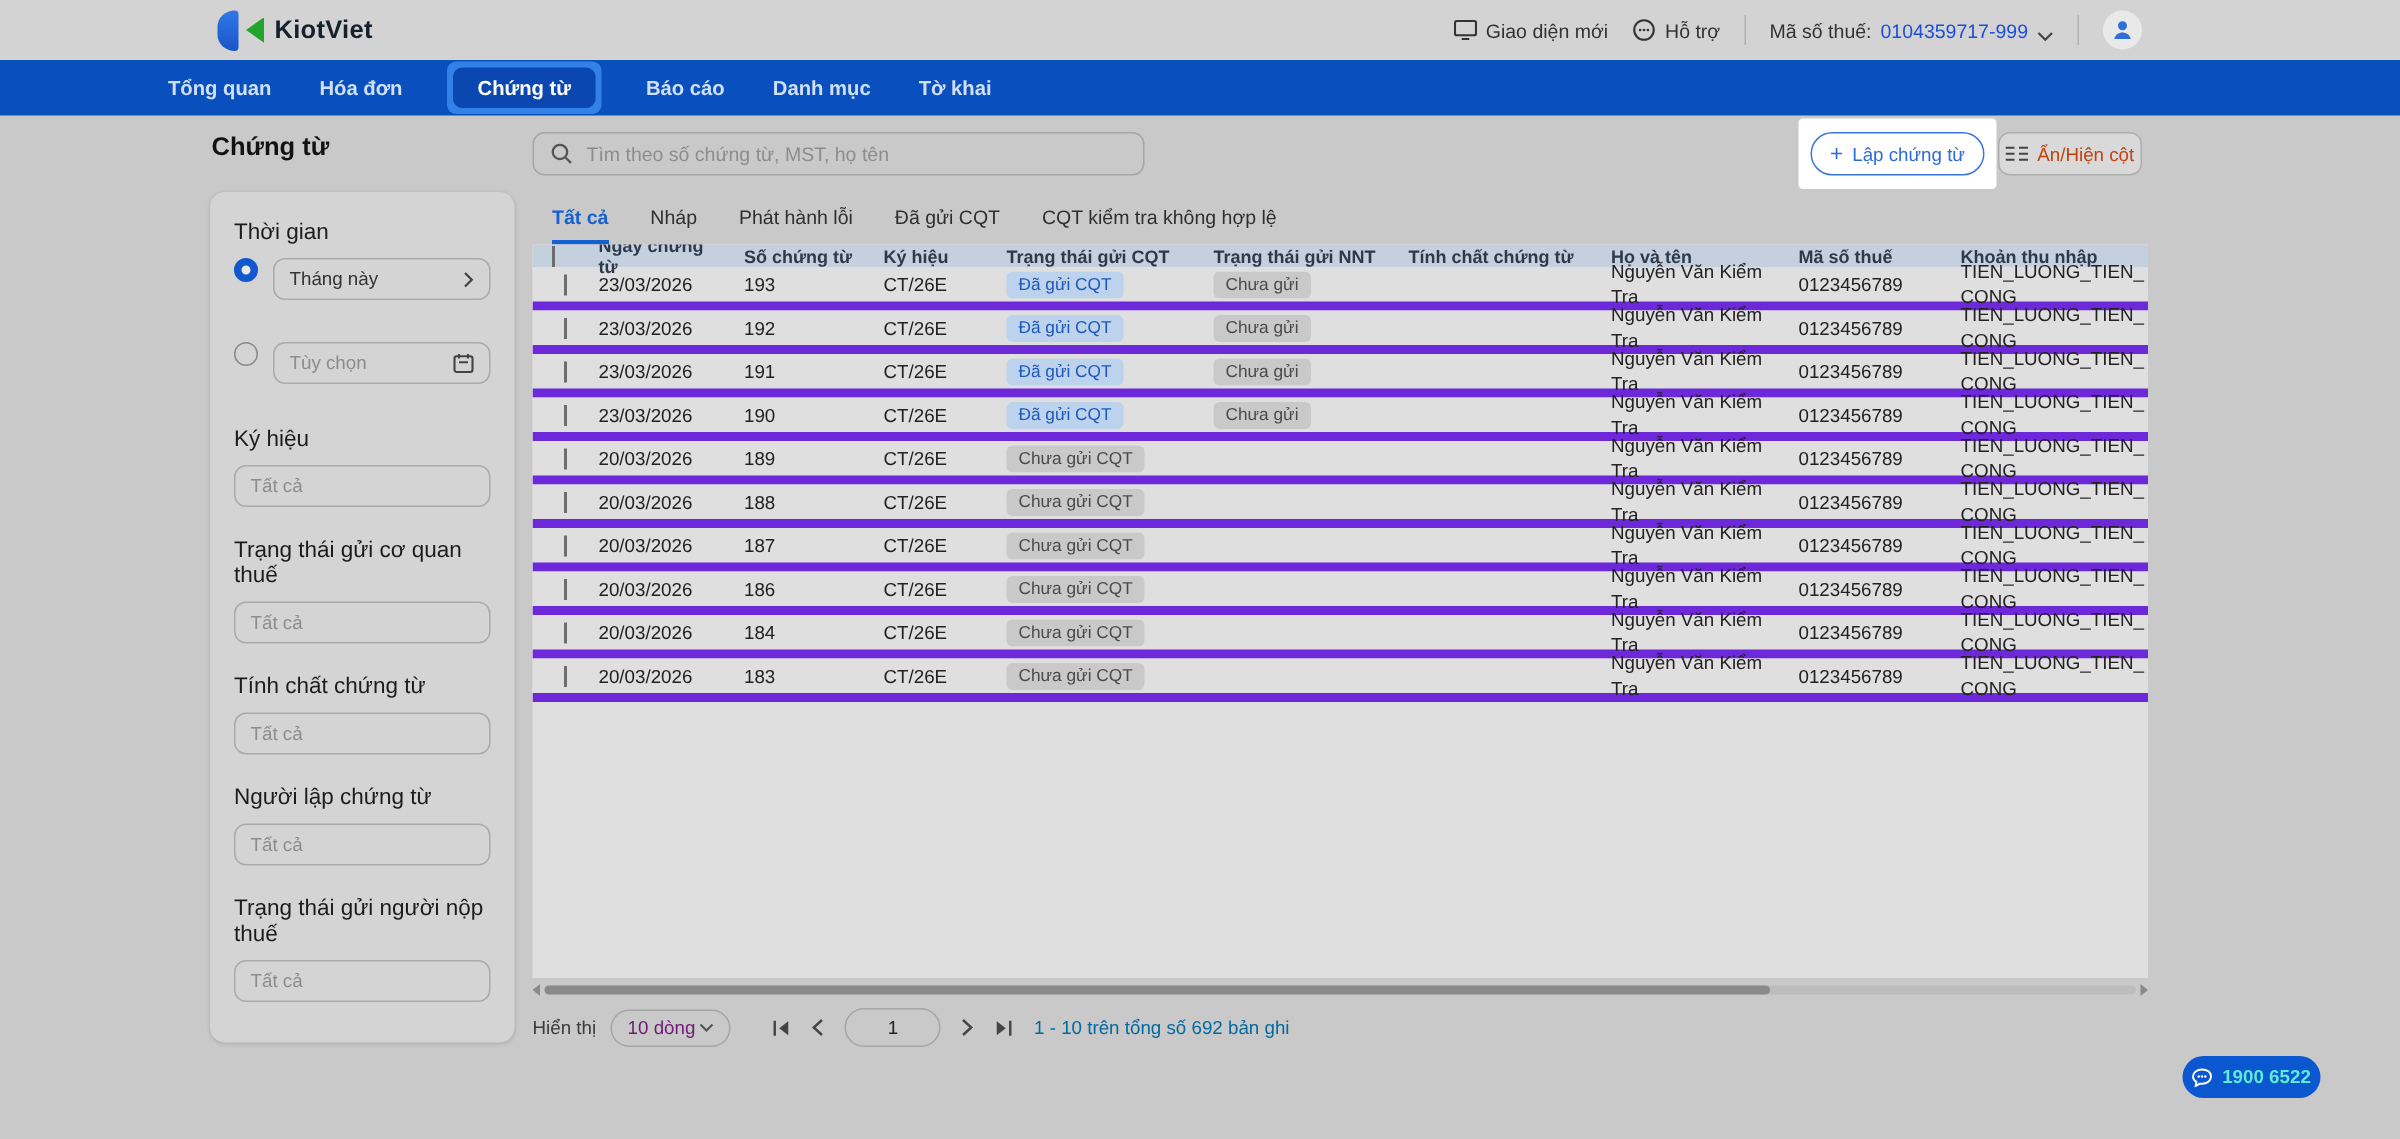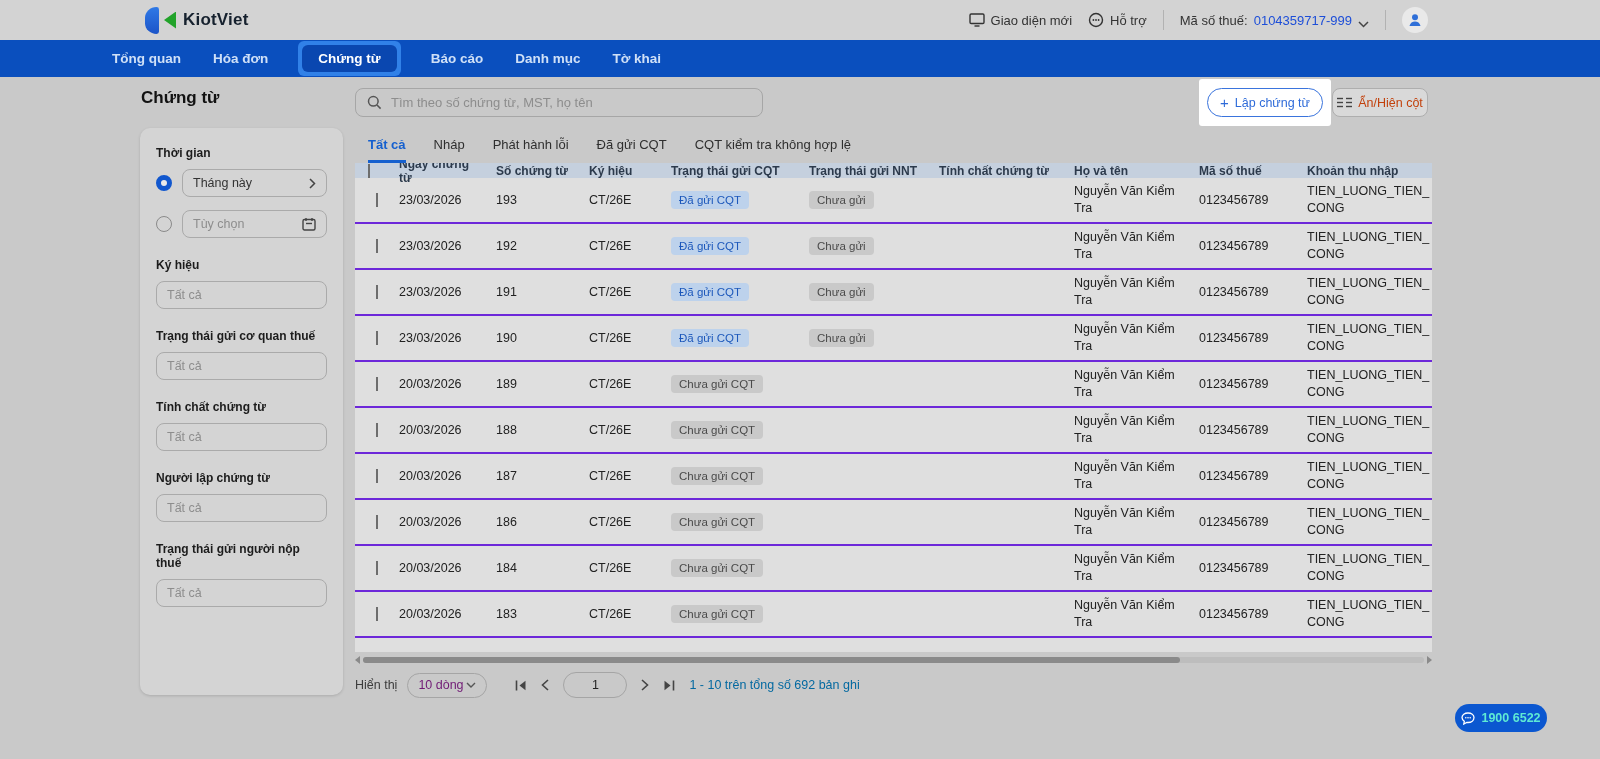--- a/index.html
+++ b/index.html
@@ -22,22 +22,22 @@
 
   
   .navbar { position:absolute; top:40px; left:0; width:1600px; height:37px; background:#0a4fbe; display:flex; align-items:center; padding-left:110px; gap:28px; }
   .nav-item { color:#cfe0f7; font-size:13.5px; font-weight:bold; cursor:pointer; padding:6px 2px; white-space:nowrap; }
   .nav-active-spot { background:#3181e8; border-radius:6px; padding:4px; }
   .nav-active-spot .nav-item { background:#0a47b0; color:#fff; border-radius:6px; padding:6px 16px; }
 
   
   .page-title { position:absolute; left:141px; top:88px; font-size:17px; font-weight:bold; color:#121212; }
   .filter-card { position:absolute; left:140px; top:128px; width:203px; height:567px; background:#d4d4d4; border-radius:10px; box-shadow:0 1px 3px rgba(0,0,0,.15); padding:18px 16px; }
-  .f-label { font-size:12px; font-weight:bold; color:#1c1c1c; margin-bottom:9px; }
-  .time-row { display:flex; align-items:center; gap:10px; margin-bottom:13px; }
+  .f-label { font-size:15px; font-weight:normal; color:#1c1c1c; margin-bottom:9px; }
+  .time-row { display:flex; gap:10px; margin-bottom:28px; }
   .radio { width:16px; height:16px; border-radius:50%; flex:0 0 auto; }
   .radio.on { border:5px solid #1157ce; background:#e9e9e9; }
   .radio.off { border:1.5px solid #8a8a8a; background:transparent; }
   .f-input { flex:1; height:28px; border:1px solid #aaaaaa; border-radius:8px; padding:0 10px; display:flex; align-items:center; justify-content:space-between; font-size:12.5px; color:#333; cursor:pointer; background:transparent; }
   .f-input .ph { color:#8d8d8d; }
   .f-group { margin-top:20px; }
   .f-group .f-input { height:28px; }
 
   
   .search { position:absolute; left:355px; top:88px; width:408px; height:29px; border:1px solid #a6a6a6; border-radius:8px; display:flex; align-items:center; gap:9px; padding:0 11px; font-size:13px; color:#8d8d8d; cursor:text; }
@@ -48,21 +48,21 @@
 
   
   .tabs { position:absolute; left:368px; top:137px; display:flex; gap:28px; font-size:13px; }
   .tab { color:#2f2f2f; padding-bottom:8px; cursor:pointer; white-space:nowrap; }
   .tab.active { color:#1560cf; font-weight:bold; border-bottom:3px solid #1560cf; }
 
   
   .table { position:absolute; left:355px; top:163px; width:1077px; height:489px; background:#dfdfdf; overflow:hidden; }
   .t-grid { display:grid; grid-template-columns:36px 97px 93px 82px 138px 130px 135px 125px 108px auto; align-items:center; }
   .t-head { height:15px; background:#c5d0de; font-size:12px; font-weight:bold; color:#2c3a4c; }
-  .t-row { height:46px; border-bottom:2px solid #6d28d9; font-size:12.5px; color:#222; background:#dfdfdf; }
+  .t-row { height:29px; border-bottom:6px solid #6d28d9; font-size:12.5px; color:#222; background:#dfdfdf; }
   .cell { padding:0 8px; overflow:hidden; }
   .cb { width:15px; height:15px; border:1.5px solid #6d6d6d; border-radius:4px; background:#e2e2e2; margin-left:13px; cursor:pointer; }
   .badge { display:inline-block; padding:3px 8px; border-radius:4px; font-size:11.5px; white-space:nowrap; }
   .badge.blue { background:#bdd2ec; color:#1d58bb; }
   .badge.gray { background:#c9c9c9; color:#4a4a4a; }
   .cell.name { line-height:1.35; }
   .cell.income { line-height:1.35; word-break:break-all; padding-right:0; }
 
   
   .hscroll { position:absolute; left:355px; top:655px; width:1077px; height:10px; display:flex; align-items:center; gap:3px; }

